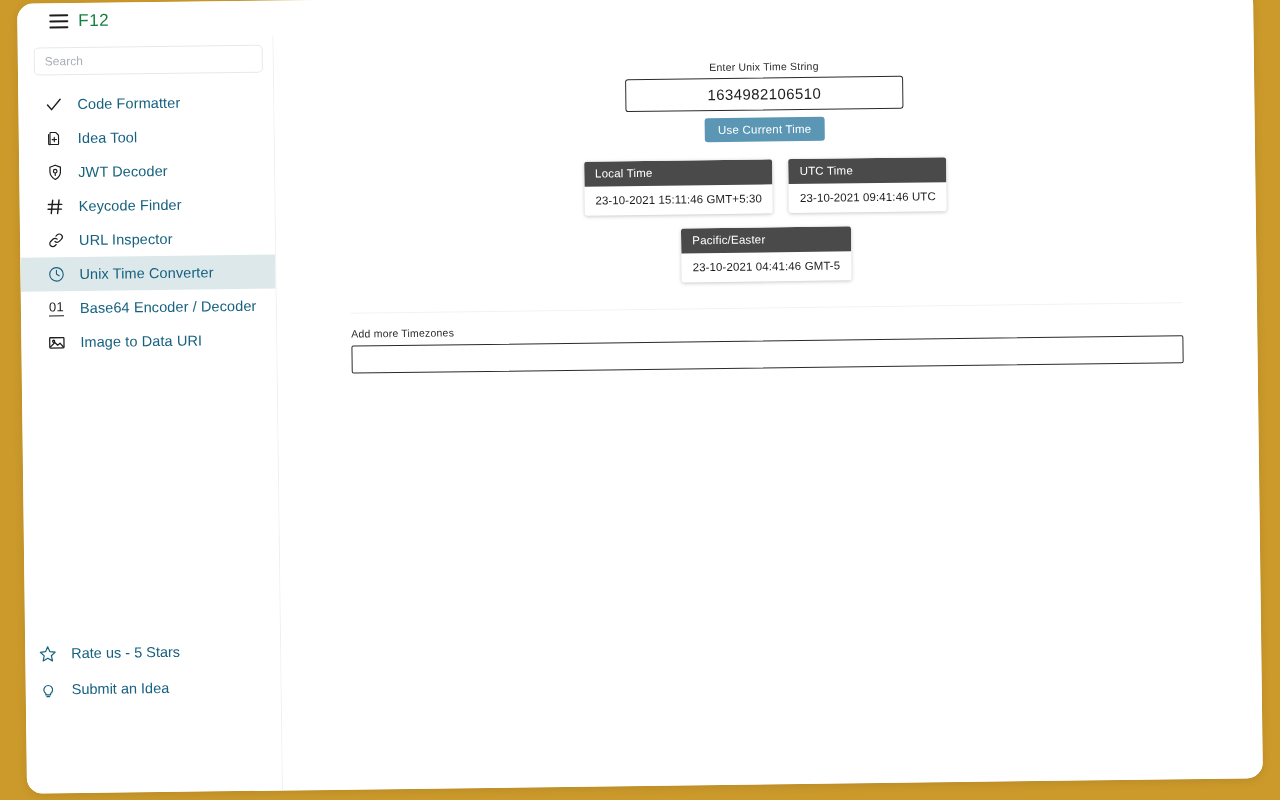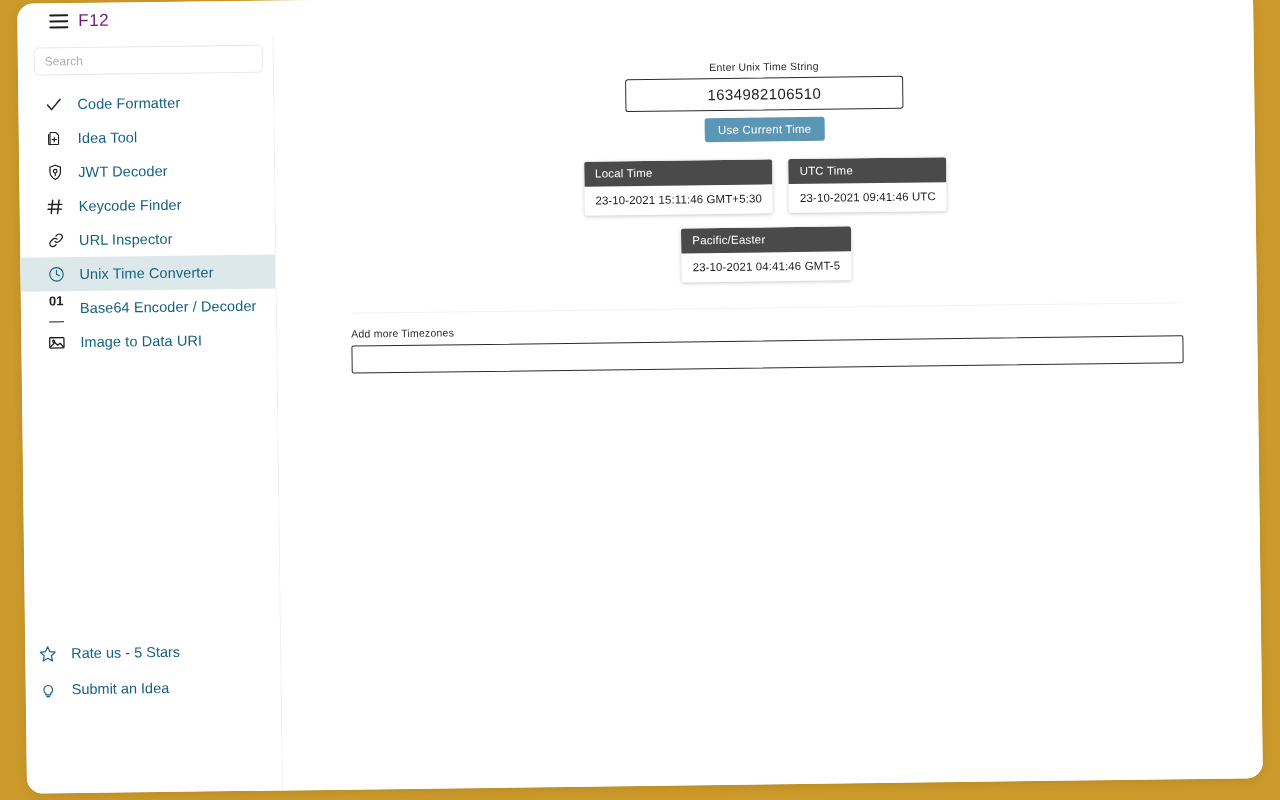--- a/index.html
+++ b/index.html
@@ -61,21 +61,21 @@
     cursor: pointer;
   }
   .hamburger span {
     display: block;
     height: 2px;
     background: #1d1d1d;
     border-radius: 1px;
   }
   .brand {
     font-size: 17px;
-    color: #701a75;
+    color: #15803d;
     letter-spacing: 0.5px;
   }
 
   .tagline {
     position: absolute;
     right: 30px;
     top: 40px;
     font-size: 10.5px;
     color: #9b9b9b;
     letter-spacing: 0.2px;
@@ -138,25 +138,25 @@
     height: 19px;
     flex: 0 0 19px;
     display: flex;
     align-items: center;
     justify-content: center;
     color: #1d1d1d;
   }
   .nav-icon svg { display: block; }
   .nav-num {
     font-size: 13px;
-    font-weight: 700;
+    font-weight: 400;
     color: #1d1d1d;
     border-bottom: 1.4px solid #1d1d1d;
     line-height: 1.05;
-    padding-bottom: 13px;
+    padding-bottom: 1px;
   }
 
   .sidebar-footer {
     padding: 0 0 86px 0;
   }
   .footer-item {
     display: flex;
     align-items: center;
     height: 36px;
     padding-left: 12px;

